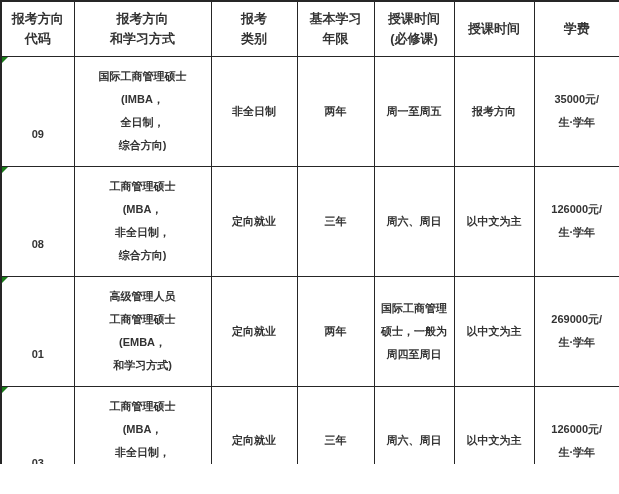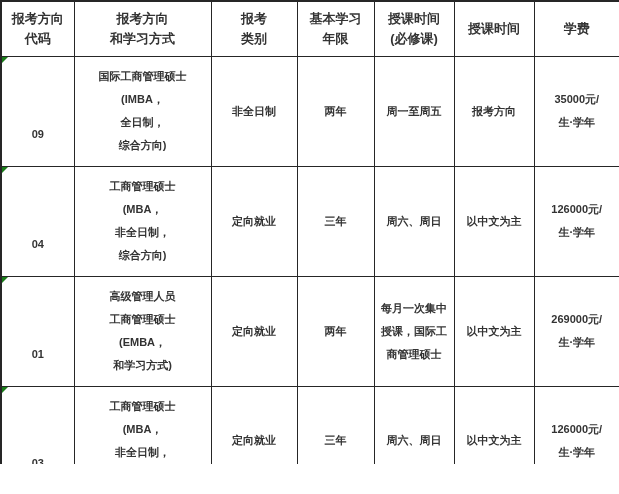--- a/index.html
+++ b/index.html
@@ -100,21 +100,21 @@
         <td>非全日制</td>
         <td>两年</td>
         <td>周一至周五</td>
         <td>报考方向</td>
         <td>35000元/
 生·学年</td>
       </tr>
       <tr class="data-row">
         <td class="code-cell">
           <span class="corner-tri"></span>
-          <span>04</span>
+          <span>08</span>
         </td>
         <td>工商管理硕士
 (MBA，
 非全日制，
 综合方向)</td>
         <td>定向就业</td>
         <td>三年</td>
         <td>周六、周日</td>
         <td>以中文为主</td>
         <td>126000元/
@@ -124,21 +124,21 @@
         <td class="code-cell">
           <span class="corner-tri"></span>
           <span>01</span>
         </td>
         <td>高级管理人员
 工商管理硕士
 (EMBA，
 和学习方式)</td>
         <td>定向就业</td>
         <td>两年</td>
-        <td>每月一次集中授课，国际工商管理硕士</td>
+        <td>国际工商管理硕士，一般为周四至周日</td>
         <td>以中文为主</td>
         <td>269000元/
 生·学年</td>
       </tr>
       <tr class="data-row">
         <td class="code-cell">
           <span class="corner-tri"></span>
           <span>03</span>
         </td>
         <td>工商管理硕士

